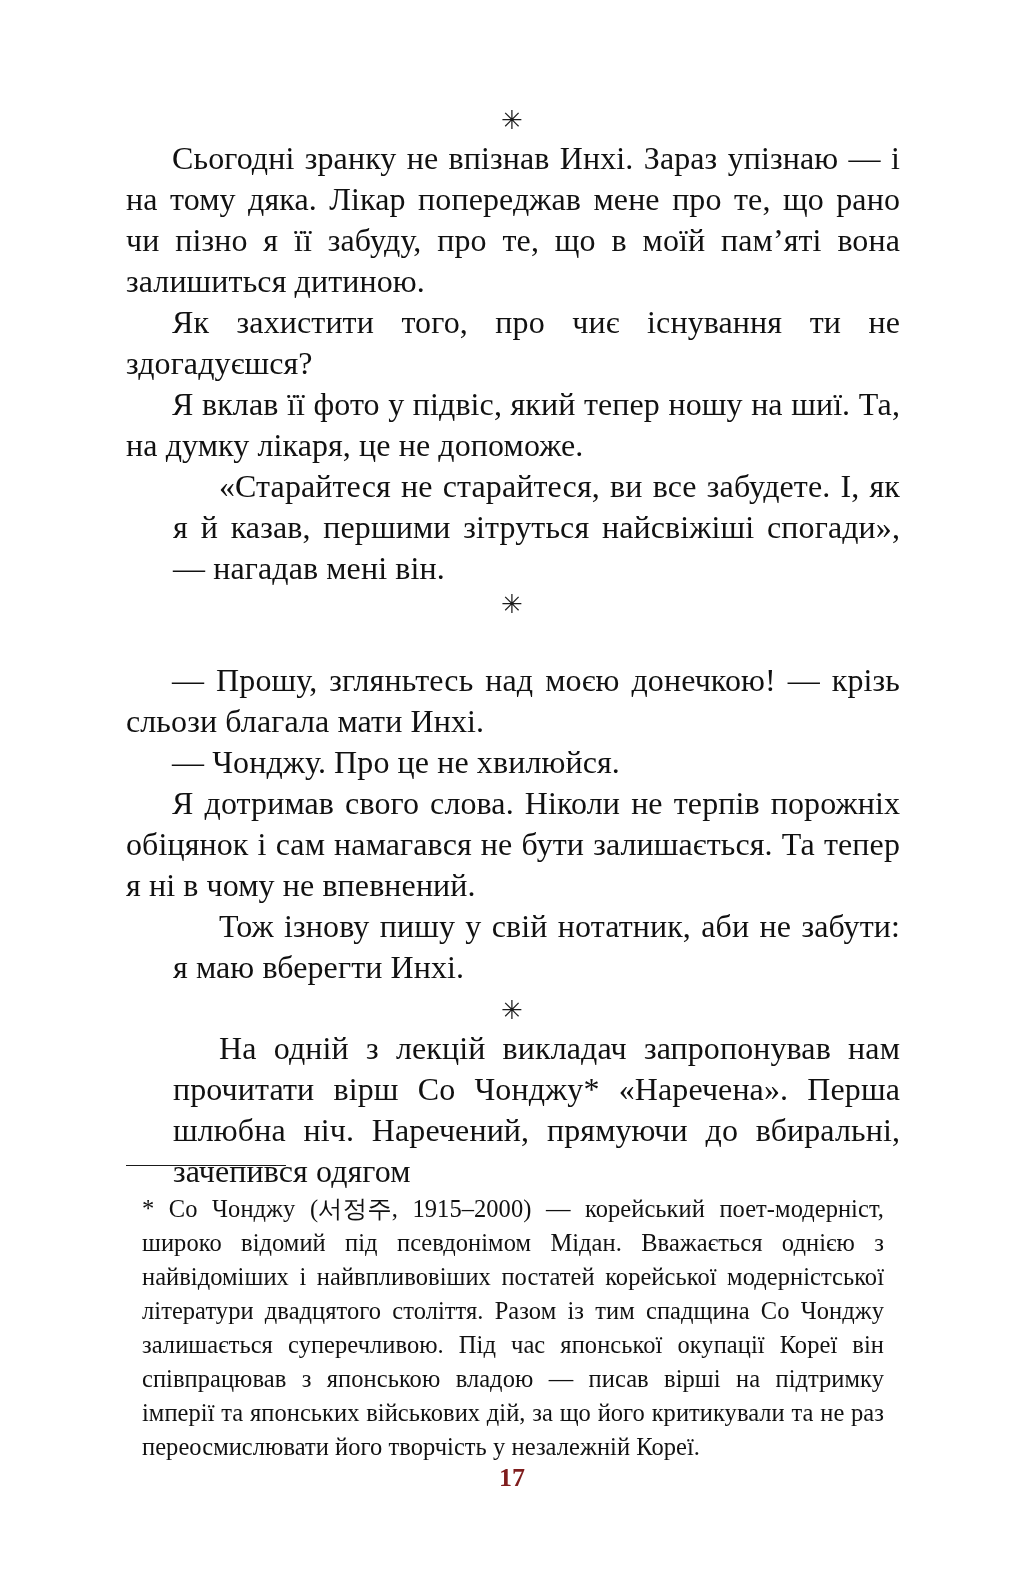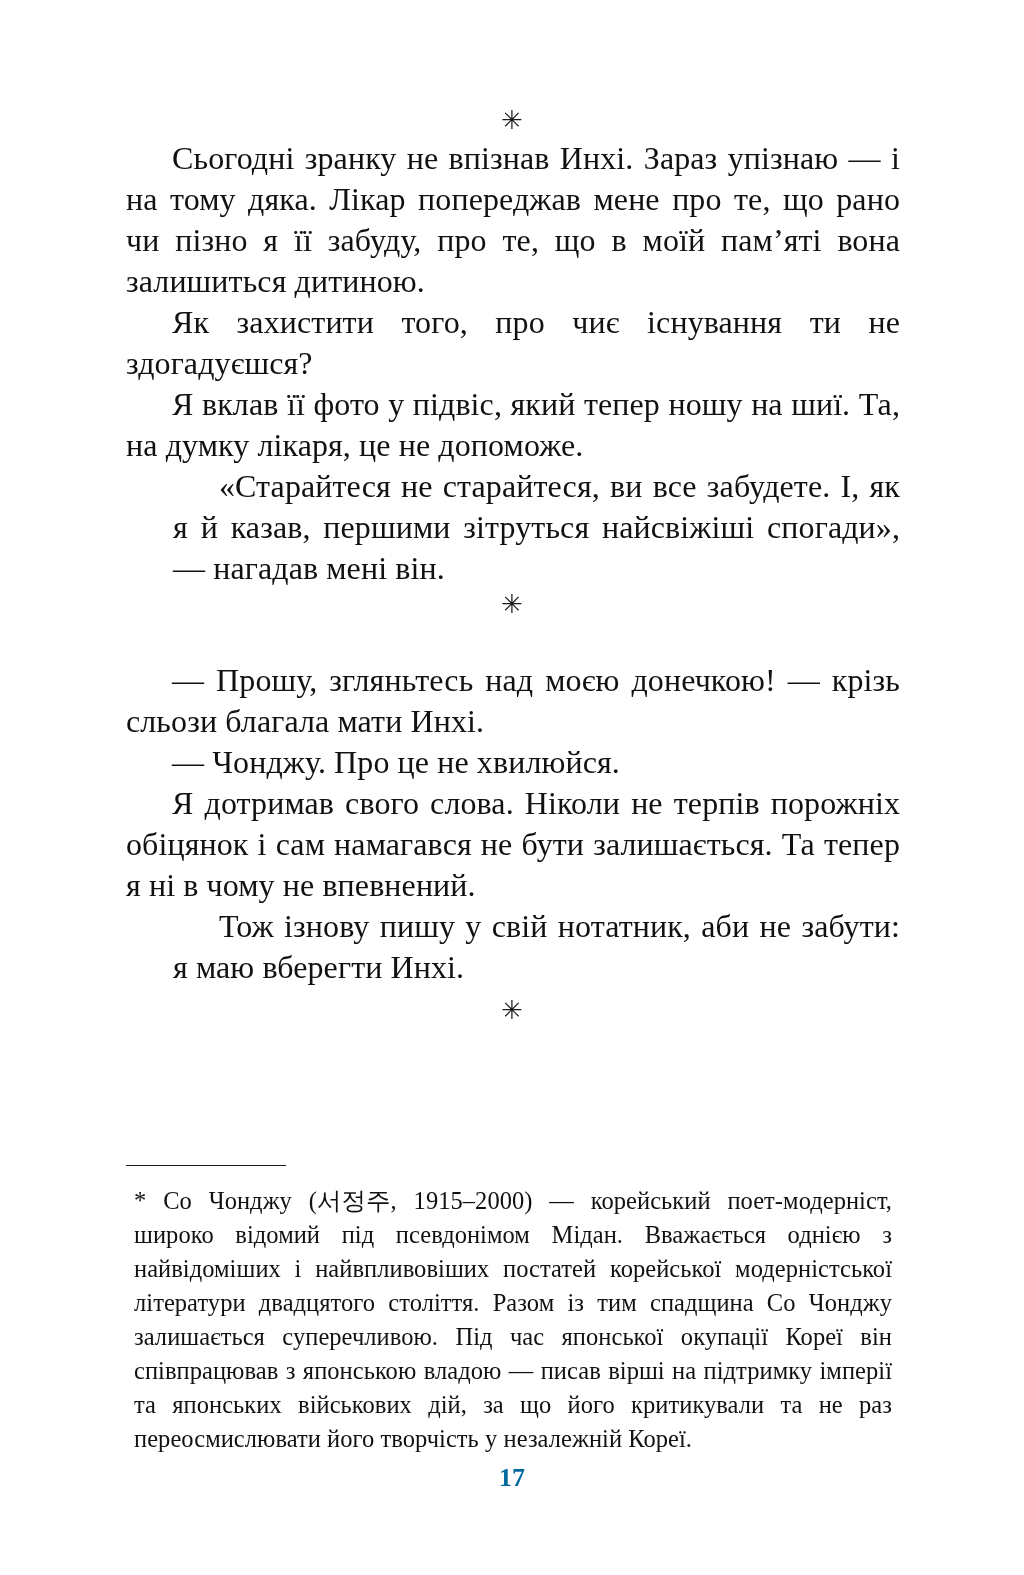--- a/index.html
+++ b/index.html
@@ -70,32 +70,32 @@
     position: absolute;
     left: 126px;
     width: 774px;
     font-size: 24.5px;
     line-height: 34px;
     text-align: justify;
     text-justify: inter-word;
     letter-spacing: 0.05px;
   }
   .footnote p {
-    margin: 8px;
+    margin: 16px;
     text-indent: 0;
   }
 
   .page-number {
     position: absolute;
     left: 0;
     width: 1024px;
     text-align: center;
     font-size: 26px;
     font-weight: bold;
-    color: #0369a1;
+    color: #7f1d1d;
   }
 </style>
 </head>
 <body>
 
 <div class="page">
 
   <div class="divider" style="top:108px;">✳</div>
 
   <div class="body-block" style="top:138px;">
@@ -109,20 +109,23 @@
 
   <div class="body-block" style="top:660px;">
     <p class="para">— Прошу, згляньтесь над моєю донечкою! — крізь сльози благала мати Инхі.</p>
     <p class="para">— Чонджу. Про це не хвилюйся.</p>
     <p class="para">Я дотримав свого слова. Ніколи не терпів порожніх обіцянок і сам намагався не бути залишається. Та тепер я ні в чому не впевнений.</p>
     <p class="para">Тож ізнову пишу у свій нотатник, аби не забути: я маю вберегти Инхі.</p>
   </div>
 
   <div class="divider" style="top:998px;">✳</div>
 
+  <div class="body-block" style="top:1028px;">
+    <p class="para">На одній з лекцій викладач запропонував нам прочитати вірш Со Чонджу* «Наречена». Перша шлюбна ніч. Наречений, прямуючи до вбиральні, зачепився одягом</p>
+  </div>
 
   <div class="footnote-rule" style="top:1165px;"></div>
 
   <div class="footnote" style="top:1176px;">
     <p>* Со Чонджу (서정주, 1915–2000) — корейський поет-модерніст, широко відомий під псевдонімом Мідан. Вважається однією з найвідоміших і найвпливовіших постатей корейської модерністської літератури двадцятого століття. Разом із тим спадщина Со Чонджу залишається суперечливою. Під час японської окупації Кореї він співпрацював з японською владою — писав вірші на підтримку імперії та японських військових дій, за що його критикували та не раз переосмислювати його творчість у незалежній Кореї.</p>
   </div>
 
   <div class="page-number" style="top:1463px;">17</div>
 
 </div>

